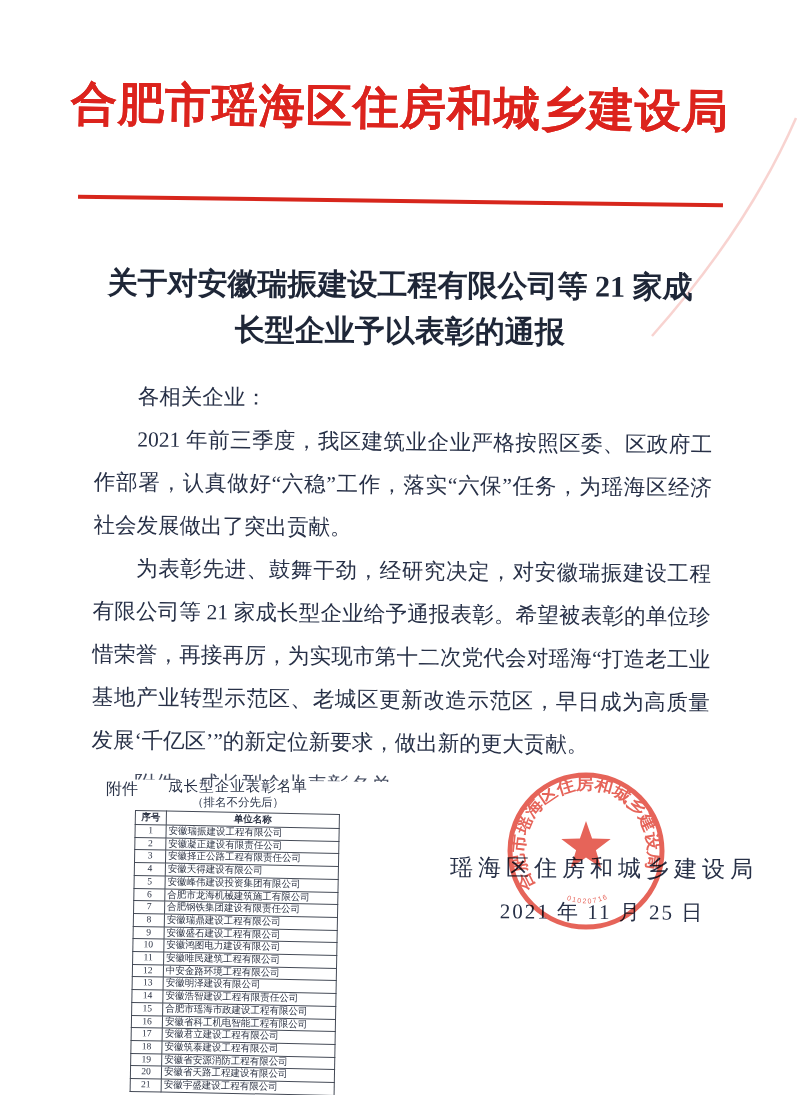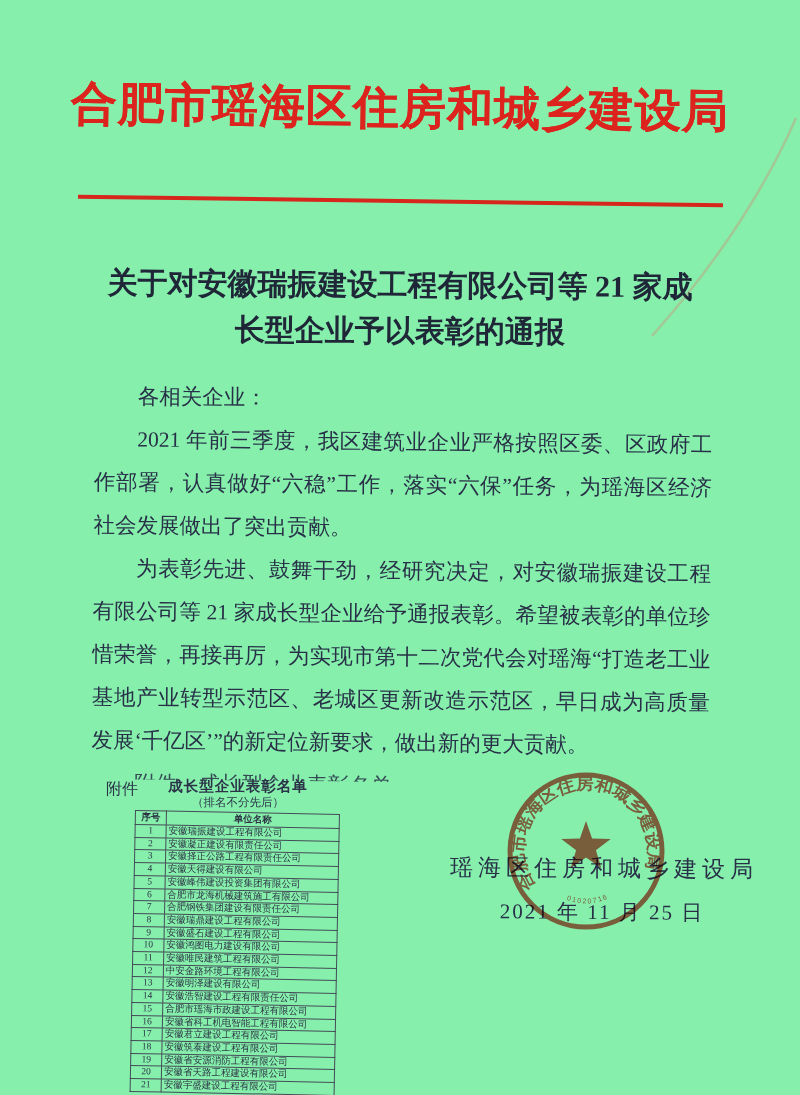--- a/index.html
+++ b/index.html
@@ -1,18 +1,18 @@
 <!DOCTYPE html>
 <html><head>
 <meta charset="utf-8">
 <style>
   html,body{margin:0;padding:0;background:#e8e8e8;}
   .page{
     position:relative;width:800px;height:1095px;margin:0 auto;
-    background:#86efac;overflow:hidden;
+    background:#ffffff;overflow:hidden;
     font-family:"Liberation Serif","DejaVu Serif",serif;
   }
   
   .header-title{
     position:absolute;top:58px;left:0;width:800px;height:96px;
     line-height:100px;text-align:center;
     font-size:46px;font-weight:bold;letter-spacing:1px;
     color:#dc231d;transform:rotate(0.7deg);
     text-shadow:0 0 .5px #dc231d;
   }
@@ -34,21 +34,21 @@
   }
   .body-text p{margin:0;text-indent:2em;}
   .salutation{text-indent:0;}
   .attachment-ref{
     margin:0;text-indent:2em;height:17px;overflow:hidden;opacity:.85;
   }
   
   .att-label{position:absolute;left:106px;top:779px;font-size:16px;color:#2a3348;}
   .att-title{
     position:absolute;left:135px;top:777px;width:206px;text-align:center;
-    font-size:14.5px;font-weight:bold;color:#2a3348;letter-spacing:1px;
+    font-size:14.5px;font-weight:normal;color:#2a3348;letter-spacing:1px;
   }
   .att-subtitle{
     position:absolute;left:135px;top:795px;width:206px;text-align:center;
     font-size:11.5px;font-weight:normal;color:#2a3348;
   }
   table.companies{
     position:absolute;left:135px;top:810px;width:205px;
     border-collapse:collapse;transform:rotate(1.1deg);transform-origin:top left;
     font-size:9.5px;color:#2c3344;
   }

